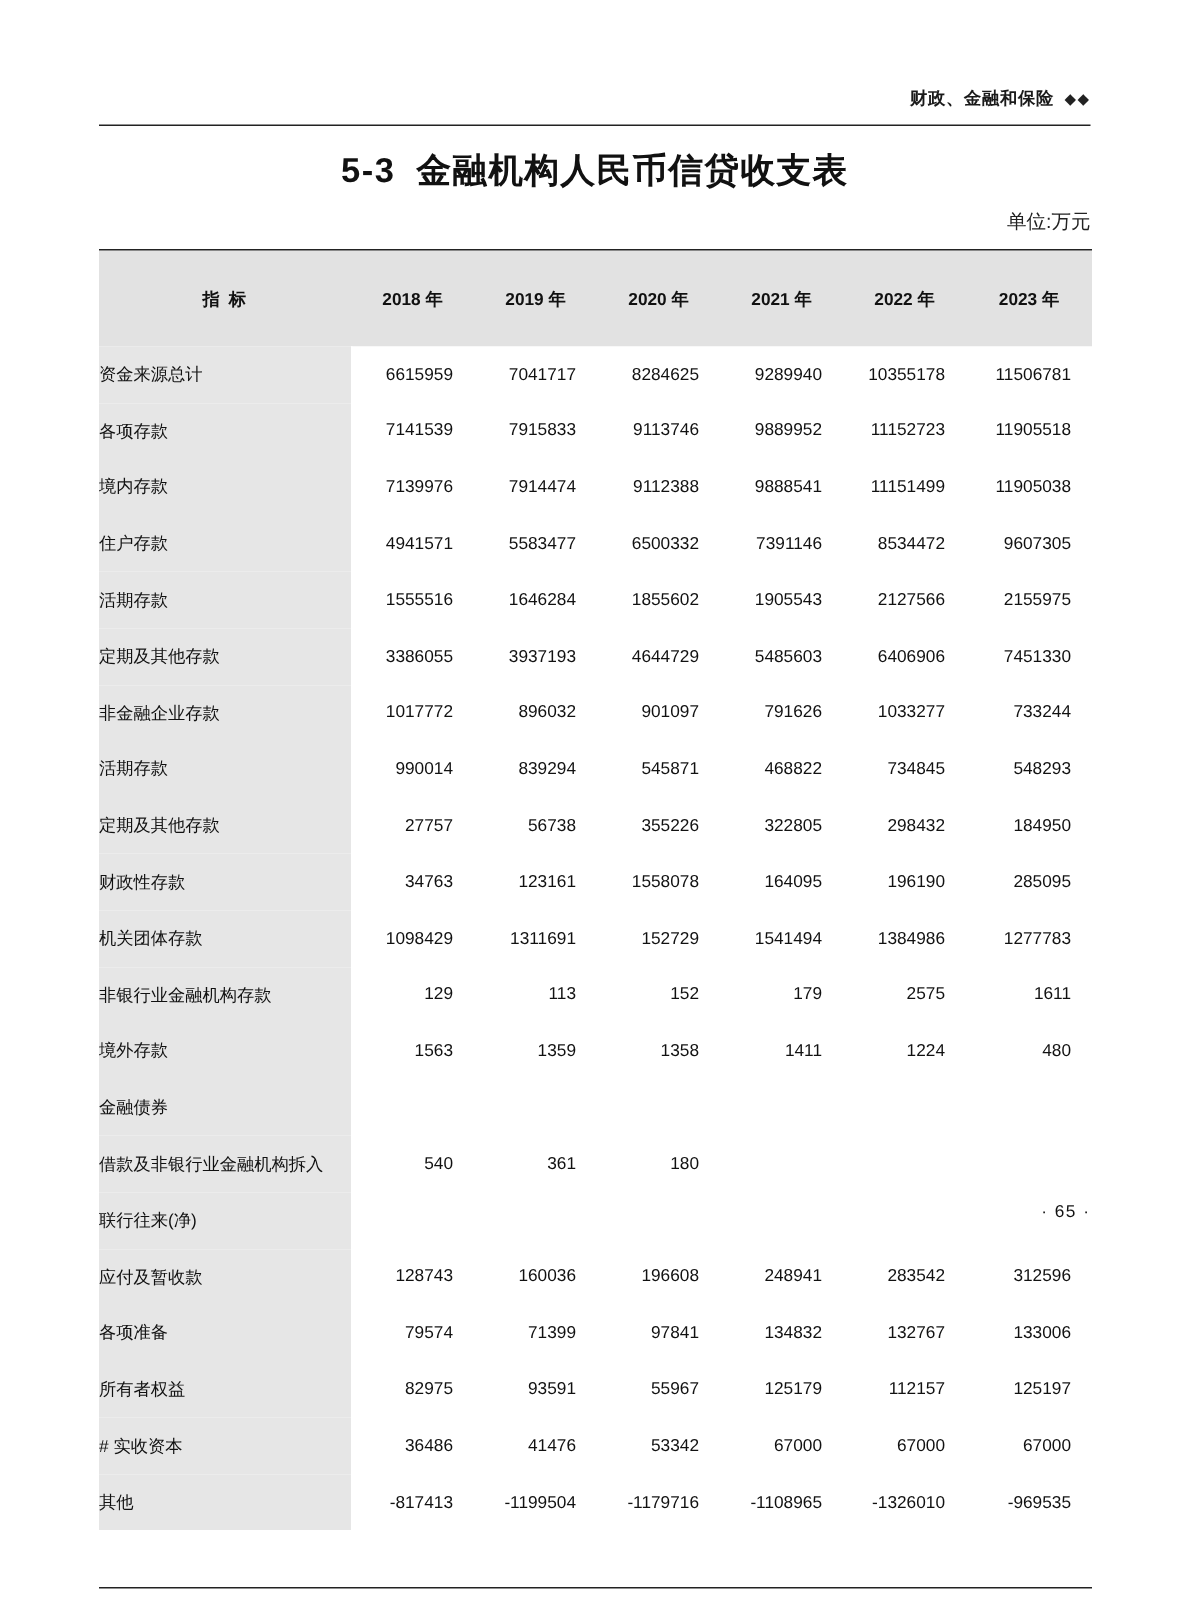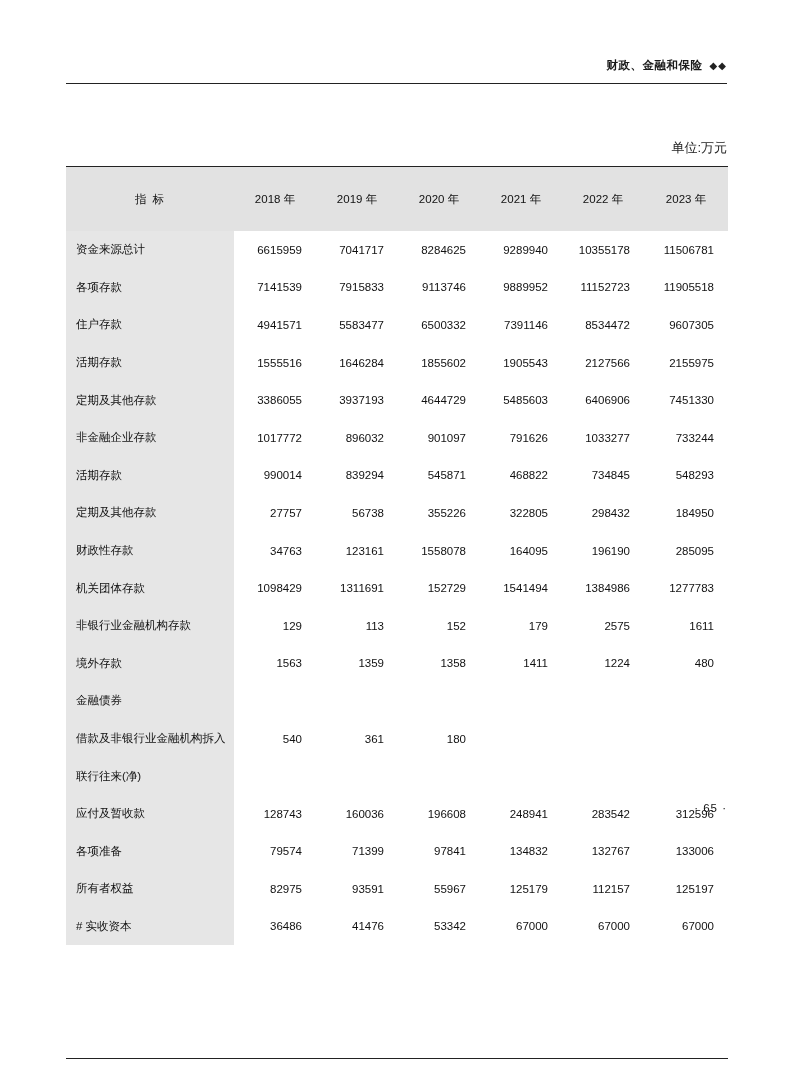--- a/index.html
+++ b/index.html
@@ -97,21 +97,21 @@
     border: none;
     font-size: 11.5px;
     color: #111;
   }
   
   thead tr {
     background: #e2e2e2;
   }
   thead th {
     height: 62px;
-    font-weight: normal;
+    font-weight: bold;
     font-size: 12px;
     text-align: center;
     vertical-align: middle;
     border-right: 1px solid #ffffff;
   }
   thead th:last-child { border-right: none; }
   thead th.idx {
     letter-spacing: 6px;
     padding-left: 6px;
   }
@@ -119,21 +119,21 @@
     border-top: 1.2px solid #222;
   }
 
   tbody td {
     height: 35.6px;
     vertical-align: middle;
   }
   tbody tr td.label {
     background: #e6e6e6;
     font-size: 11.5px;
-    padding-left: 10px;
+    padding-left: 0;
     text-align: left;
     border-right: 1px solid #ffffff;
   }
   tbody tr td.val {
     text-align: right;
     padding-right: 14px;
     font-size: 11.5px;
     background: #ffffff;
   }
   .ind0 { padding-left: 10px; }
@@ -165,20 +165,23 @@
 <div class="page">
 
   <div class="header">
     <div class="header-inner">
       <span class="header-text">财政、金融和保险</span>
       <span class="header-diamonds">◆◆</span>
     </div>
     <div class="header-rule"></div>
   </div>
 
+  <div class="title">
+    <span class="num">5-3</span><span>金融机构人民币信贷收支表</span>
+  </div>
 
   <div class="unit">单位:万元</div>
 
   <div class="table-wrap">
     <table class="stat">
       <colgroup>
         <col style="width:168px">
         <col style="width:82px">
         <col style="width:82px">
         <col style="width:82px">
@@ -210,20 +213,29 @@
           <tr>
             <td class="label ind1">各项存款</td>
             <td class="val">7141539</td>
             <td class="val">7915833</td>
             <td class="val">9113746</td>
             <td class="val">9889952</td>
             <td class="val">11152723</td>
             <td class="val">11905518</td>
           </tr>
           <tr>
+            <td class="label ind2">境内存款</td>
+            <td class="val">7139976</td>
+            <td class="val">7914474</td>
+            <td class="val">9112388</td>
+            <td class="val">9888541</td>
+            <td class="val">11151499</td>
+            <td class="val">11905038</td>
+          </tr>
+          <tr>
             <td class="label ind3">住户存款</td>
             <td class="val">4941571</td>
             <td class="val">5583477</td>
             <td class="val">6500332</td>
             <td class="val">7391146</td>
             <td class="val">8534472</td>
             <td class="val">9607305</td>
           </tr>
           <tr>
             <td class="label ind4">活期存款</td>
@@ -362,20 +374,29 @@
           </tr>
           <tr>
             <td class="label ind2"># 实收资本</td>
             <td class="val">36486</td>
             <td class="val">41476</td>
             <td class="val">53342</td>
             <td class="val">67000</td>
             <td class="val">67000</td>
             <td class="val">67000</td>
           </tr>
+          <tr>
+            <td class="label ind1">其他</td>
+            <td class="val">-817413</td>
+            <td class="val">-1199504</td>
+            <td class="val">-1179716</td>
+            <td class="val">-1108965</td>
+            <td class="val">-1326010</td>
+            <td class="val">-969535</td>
+          </tr>
         </tbody>
     </table>
   </div>
 
   <div class="footer">· 65 ·</div>
 
 <div class="table-bottom-rule" style="top: 1058px;"></div>
   </div>
 
 </body></html>

